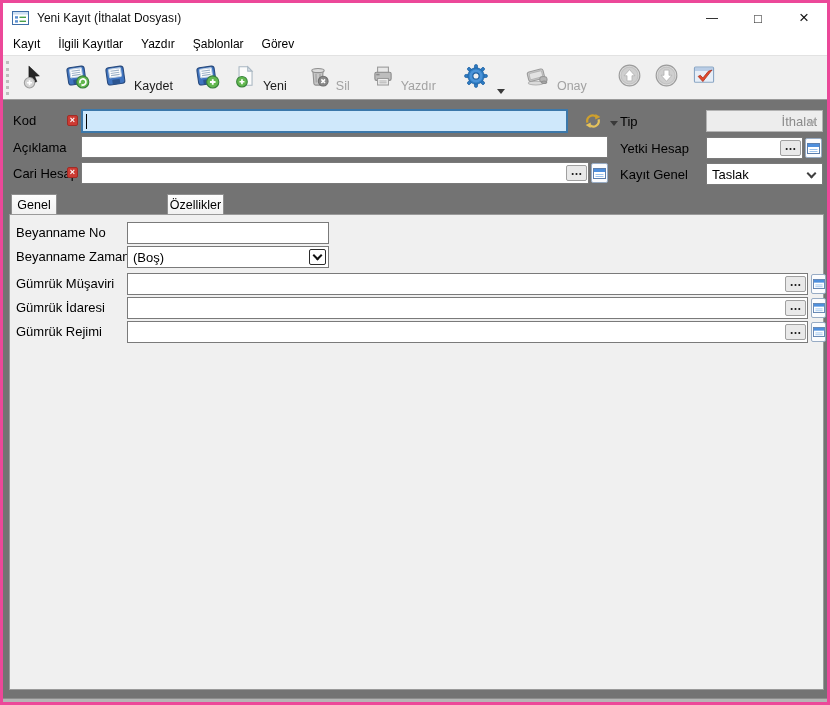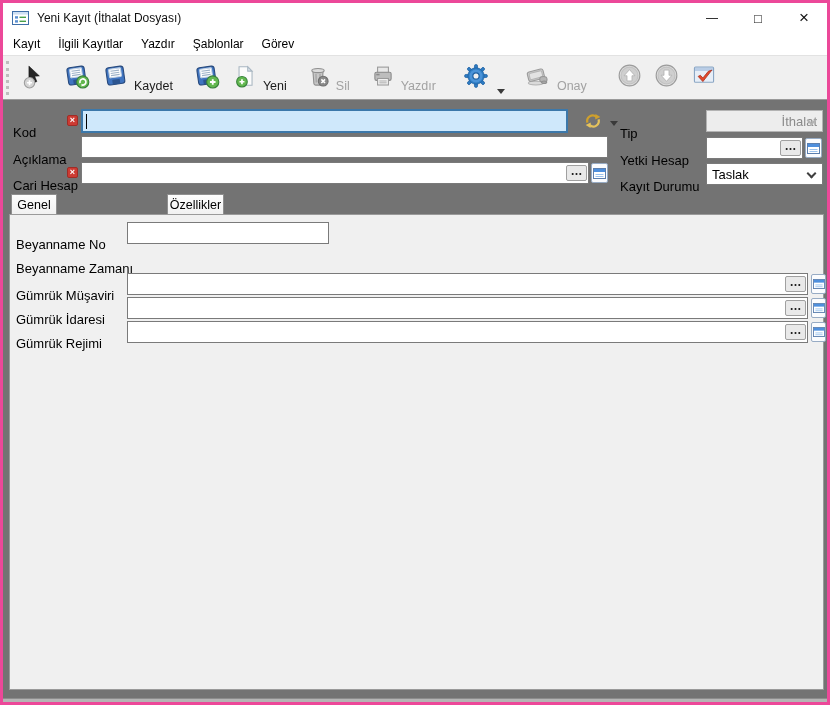--- a/index.html
+++ b/index.html
@@ -21,21 +21,21 @@
   .menubar{position:absolute;left:0;top:30px;right:0;height:22px;background:#fff;display:flex;align-items:center;padding-left:1px;}
   .menuitem{font-size:12px;padding:0 9px;height:22px;display:flex;align-items:center;cursor:default;}
   
   .toolbar{position:absolute;left:0;top:52px;right:0;height:45px;background:#f0f0f0;border-top:1px solid #e2e2e2;border-bottom:1px solid #9a9a9a;display:flex;align-items:center;}
   .gripper{width:3px;height:34px;border-left:3px dotted #bdbdbd;margin-left:3px;flex:none;}
   .tbtn{display:flex;align-items:flex-end;flex:none;cursor:default;}
   .tlbl{font-size:12.5px;margin-left:5px;color:#1a1a1a;white-space:nowrap;}
   .tbtn.dis .tlbl{color:#a2a2a2;}
   .ddtri{width:0;height:0;border-left:4px solid transparent;border-right:4px solid transparent;border-top:5px solid #3a3a3a;margin-left:7px;}
   
-  .lbl{position:absolute;font-size:13px;white-space:nowrap;color:#000;margin-top:12px;}
+  .lbl{position:absolute;font-size:13px;white-space:nowrap;color:#000;}
   .req{position:absolute;width:11px;height:11px;background:#cc3b33;border:1px solid #a02c26;border-radius:2px;color:#fff;
        font-size:9px;font-weight:bold;line-height:9px;text-align:center;}
   .field{position:absolute;background:#fff;border:1px solid #7a7a7a;display:flex;align-items:center;}
   .field input{flex:1;min-width:0;border:none;outline:none;background:transparent;
        font-family:"Liberation Sans","DejaVu Sans",sans-serif;font-size:13px;padding:0 3px;height:100%;}
   .field.focusblue{background:#cfe8fb;border:2px solid #3c78aa;}
   .caret{width:1px;height:15px;background:#000;margin-left:3px;flex:none;}
   .browse{flex:none;width:21px;height:16px;margin-right:1px;background:#e9e9e9;border:1px solid #a0a0a0;border-radius:2px;
        font-size:12px;font-weight:bold;line-height:11px;text-align:center;color:#222;cursor:default;}
   .winbtn{position:absolute;background:#fbfcfe;border:1px solid #97abc4;border-radius:2px;display:flex;align-items:center;justify-content:center;cursor:default;}
@@ -312,37 +312,43 @@
   </div>
   <div class="winbtn" style="left:588px;top:160px;width:17px;height:20px">
     <svg width="13" height="11" viewBox="0 0 13 11">
       <rect x="0.5" y="0.5" width="12" height="10" fill="#fff" stroke="#5c7fae"></rect>
       <rect x="1" y="1" width="11" height="3" fill="#4e8fdd"></rect>
       <line x1="2.5" y1="6.5" x2="10.5" y2="6.5" stroke="#9cc3ee"></line>
       <line x1="2.5" y1="8.5" x2="10.5" y2="8.5" stroke="#9cc3ee"></line>
     </svg>
   </div>
 
-  <span class="lbl" style="left:617px;top:164px">Kayıt Durumu</span>
+  <span class="lbl" style="left:617px;top:164px">Kayıt Genel</span>
   <div class="combo" style="left:703px;top:160px;width:117px;height:22px">
     <span>Taslak</span>
     <span class="chev"></span>
   </div>
 
   <div class="tab" style="left:8px;width:46px">Genel</div>
   <div class="tab" style="left:164px;width:57px">Özellikler</div>
 
   <div class="panel">
 
     <span class="lbl" style="left:6px;top:10px">Beyanname No</span>
     <div class="field" style="left:117px;top:7px;width:202px;height:22px">
       <input type="text" value="" style="">
     </div>
 
     <span class="lbl" style="left:6px;top:34px">Beyanname Zamanı</span>
+    <div class="combo" style="left:117px;top:31px;width:202px;height:22px">
+      <span>(Boş)</span>
+      <span class="chevbox">
+        <span class="chev2"></span>
+      </span>
+    </div>
 
     <span class="lbl" style="left:6px;top:61px">Gümrük Müşaviri</span>
     <div class="field" style="left:117px;top:58px;width:681px;height:22px">
       <input type="text" value="" style="">
       <span class="browse">…</span>
     </div>
     <div class="winbtn" style="left:801px;top:59px;width:15px;height:20px">
       <svg width="12" height="10" viewBox="0 0 13 11">
         <rect x="0.5" y="0.5" width="12" height="10" fill="#fff" stroke="#5c7fae"></rect>
         <rect x="1" y="1" width="11" height="3" fill="#4e8fdd"></rect>

